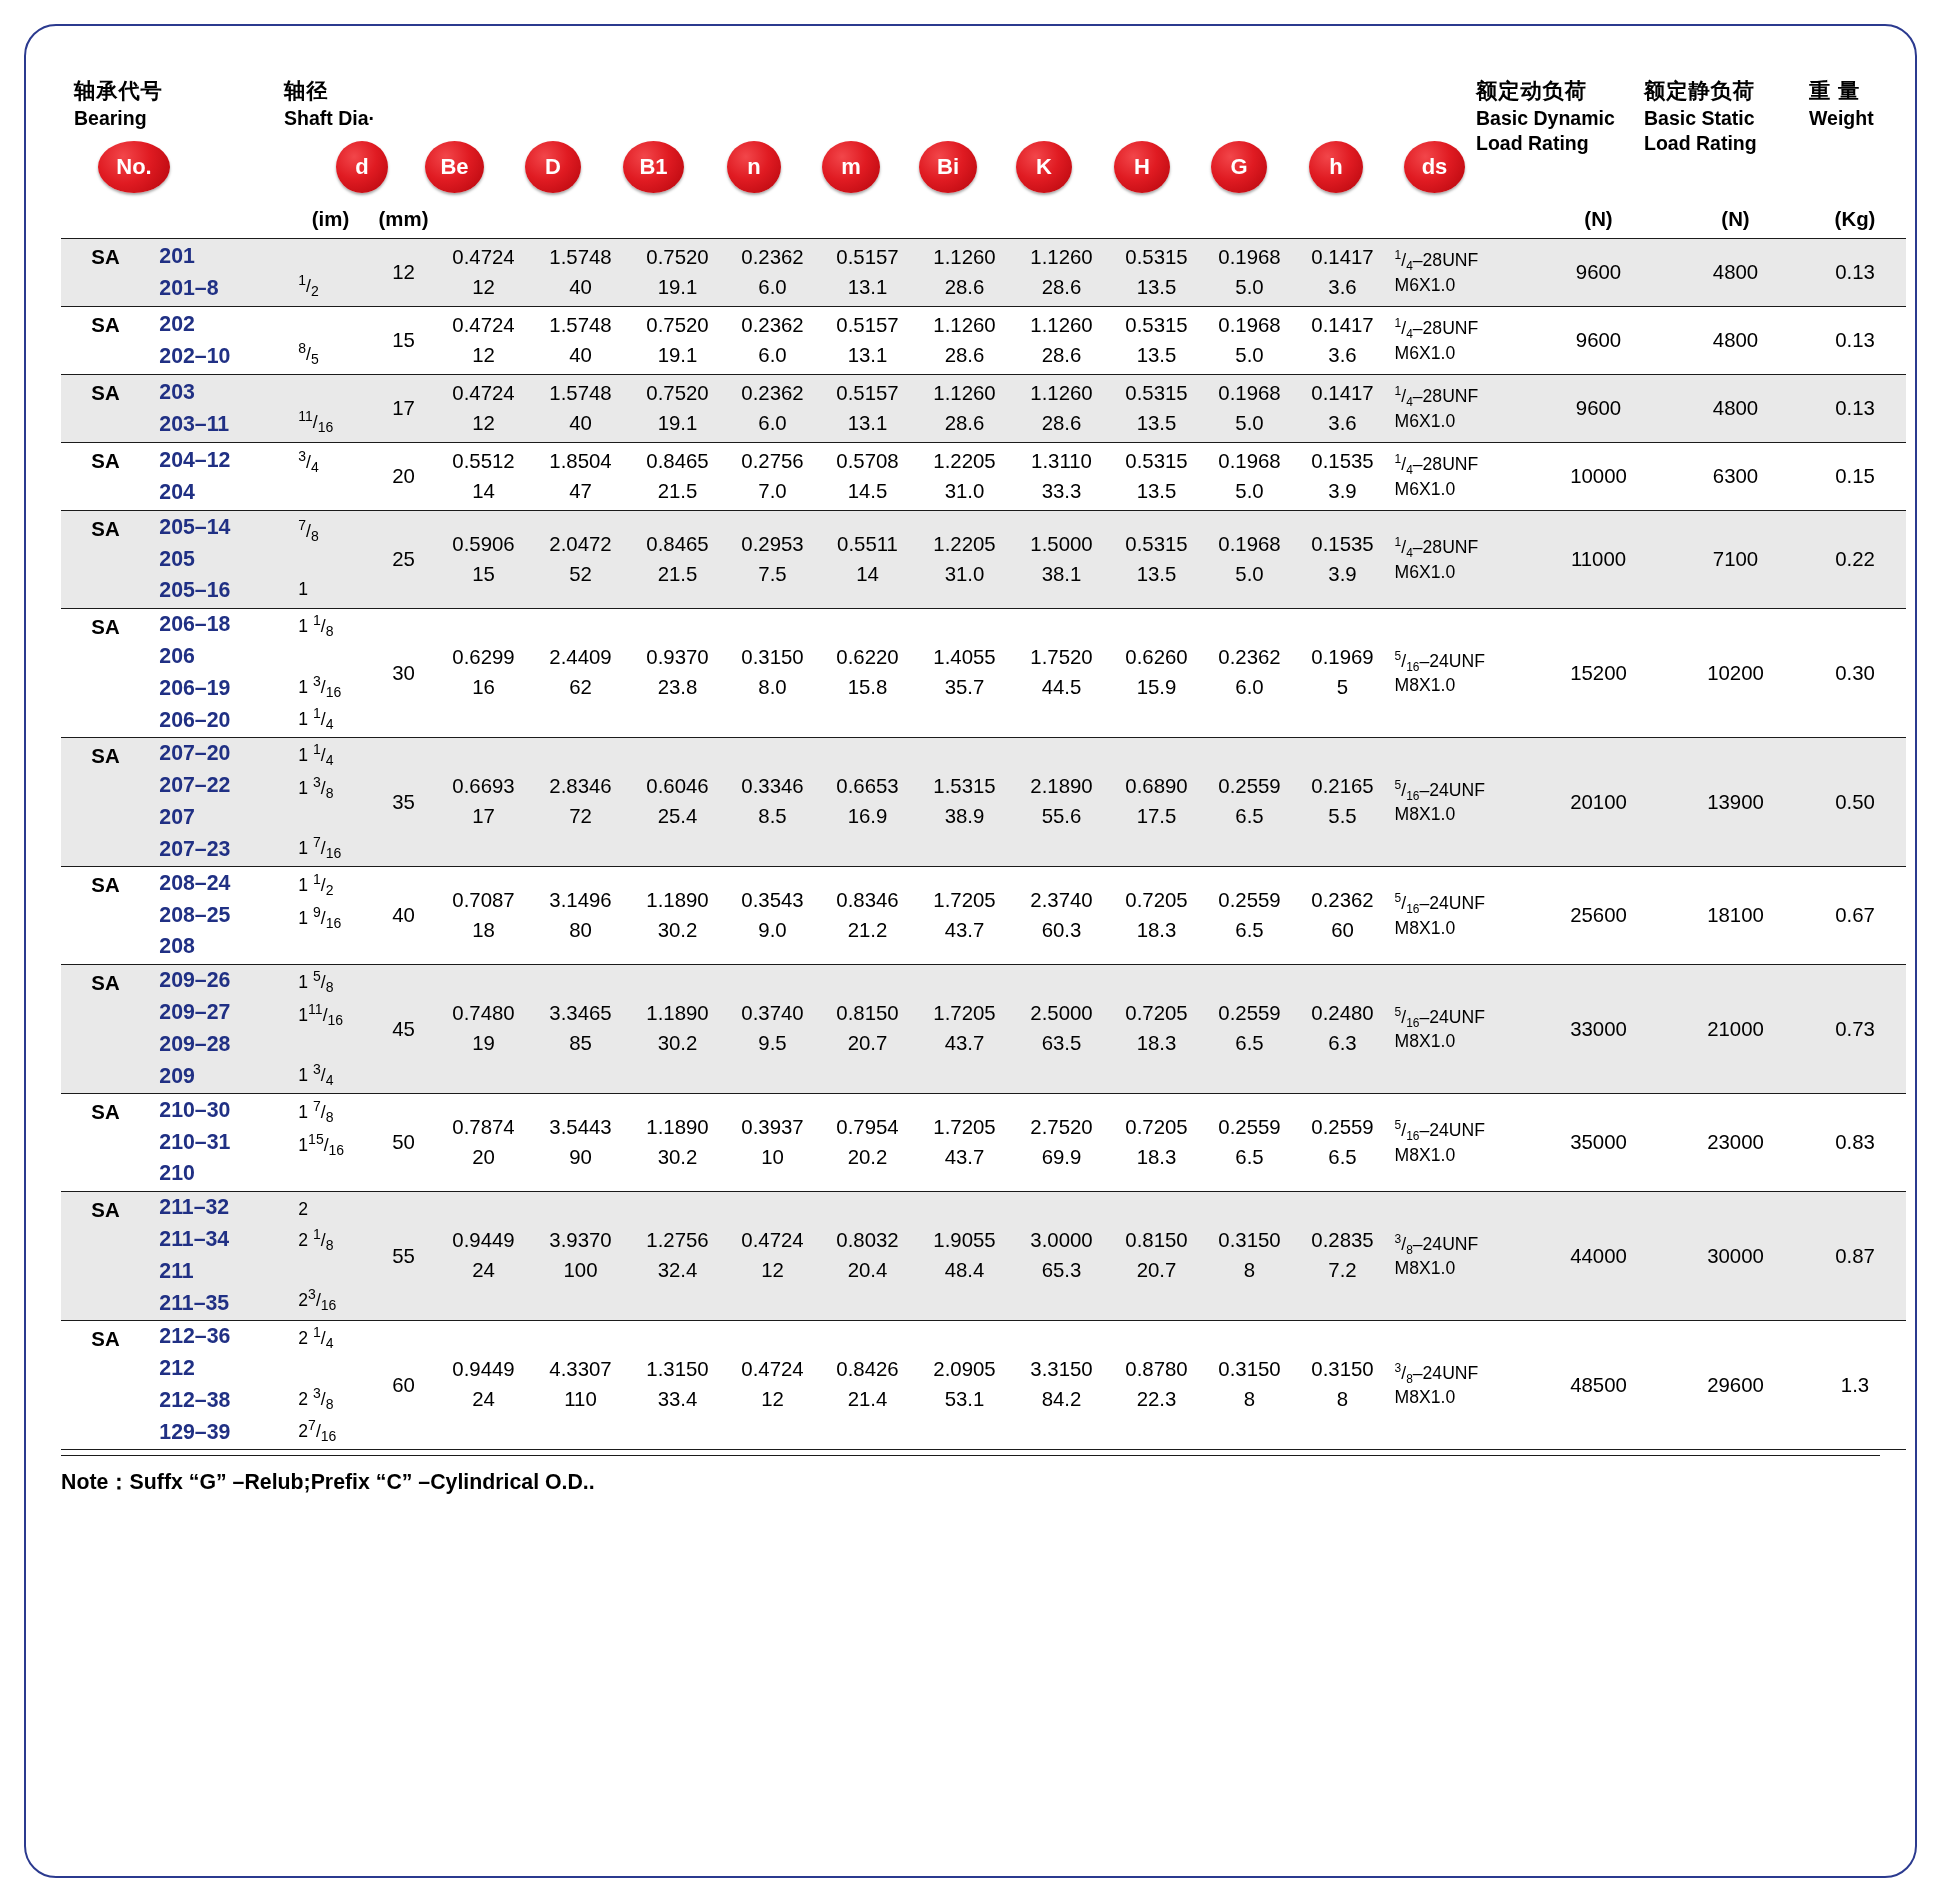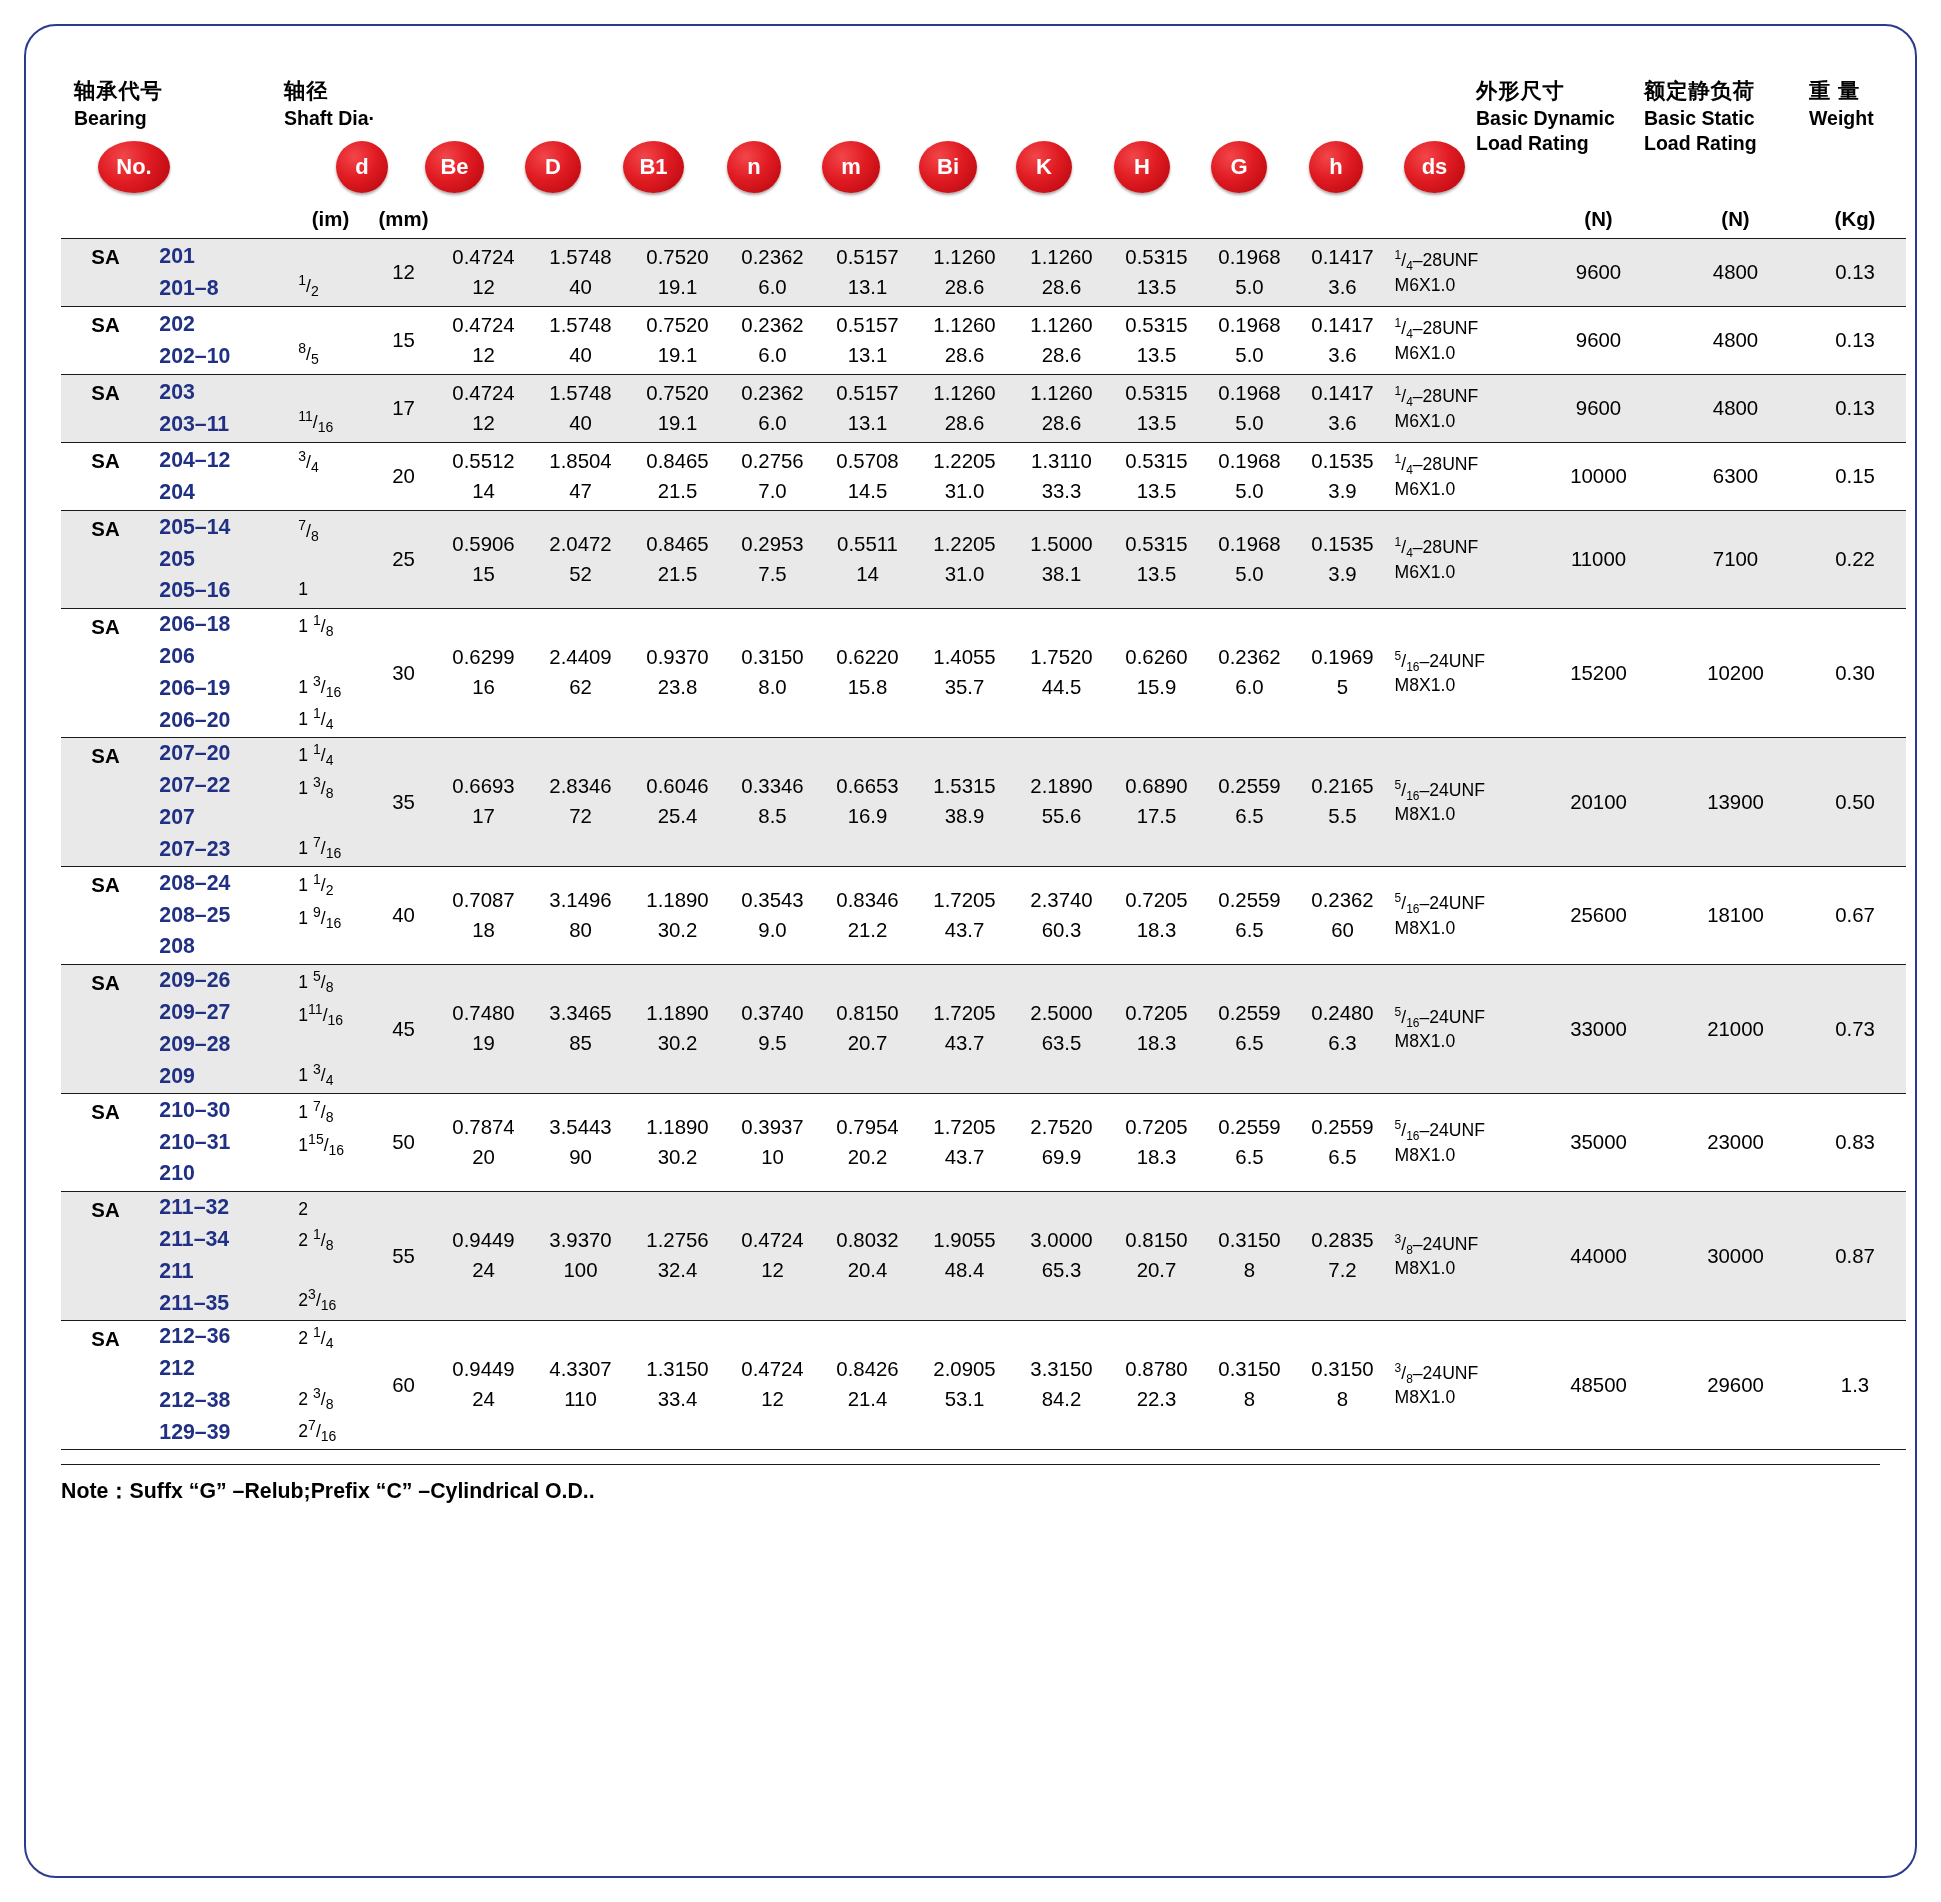--- a/index.html
+++ b/index.html
@@ -45,21 +45,21 @@
   .shade{background:#e9e9e9;}
   .num{font-weight:bold;color:#203084;font-size:21.3px;}
   .sa{font-weight:bold;font-size:21.3px;color:#000;}
   .val{font-size:20.4px;}
   .thread{font-size:17.6px;line-height:1.25;text-align:left;padding-left:5.6px;}
   .frac{font-size:17.6px;}
   .frac sup{font-size:14px;}
   .frac sub{font-size:14px;}
   sup,sub{font-size:0.68em;}
   .note{
-    margin-top:14px;border-top:1.9px solid #1b1b1b;padding-top:11px;
+    margin-top:5px;border-top:1.9px solid #1b1b1b;padding-top:11px;
     font-size:21.3px;font-weight:bold;color:#000;
   }
   .stack{display:flex;flex-direction:column;align-items:center;justify-content:center;line-height:1.45;}
   .stack-l{display:flex;flex-direction:column;align-items:flex-start;justify-content:center;line-height:1.5;padding-left:9.3px;}
 </style>
 </head>
 <body>
 
 <div id="page">
   <div class="sheet">
@@ -70,21 +70,21 @@
           <div class="cn">轴承代号</div>
           <div class="en">Bearing</div>
         </div>
         <div class="hdr-cell" style="left:223px;top:30px;">
           <div class="cn">轴径</div>
           <div class="en">Shaft Dia·</div>
         </div>
         <div class="hdr-cell" style="left:501px;top:30px;width:594px;text-align:center;">
         </div>
         <div class="hdr-cell" style="left:1415px;top:30px;">
-          <div class="cn">外形尺寸</div>
+          <div class="cn">额定动负荷</div>
           <div class="en">Basic Dynamic</div>
           <div class="en">Load Rating</div>
         </div>
         <div class="hdr-cell" style="left:1583px;top:30px;">
           <div class="cn">额定静负荷</div>
           <div class="en">Basic Static</div>
           <div class="en">Load Rating</div>
         </div>
         <div class="hdr-cell" style="left:1748px;top:30px;">
           <div class="cn">重 量</div>

